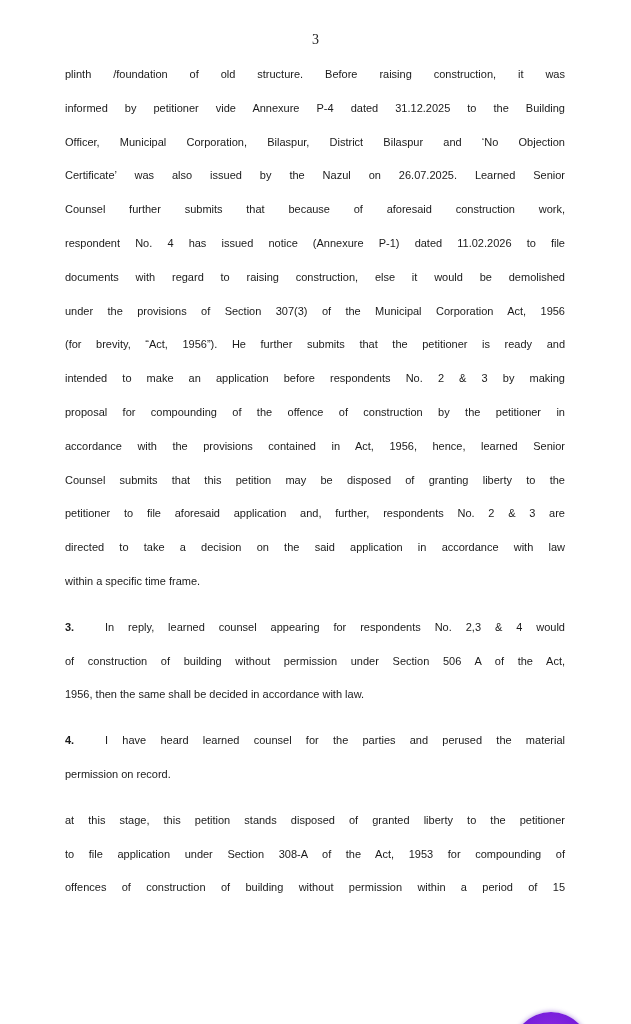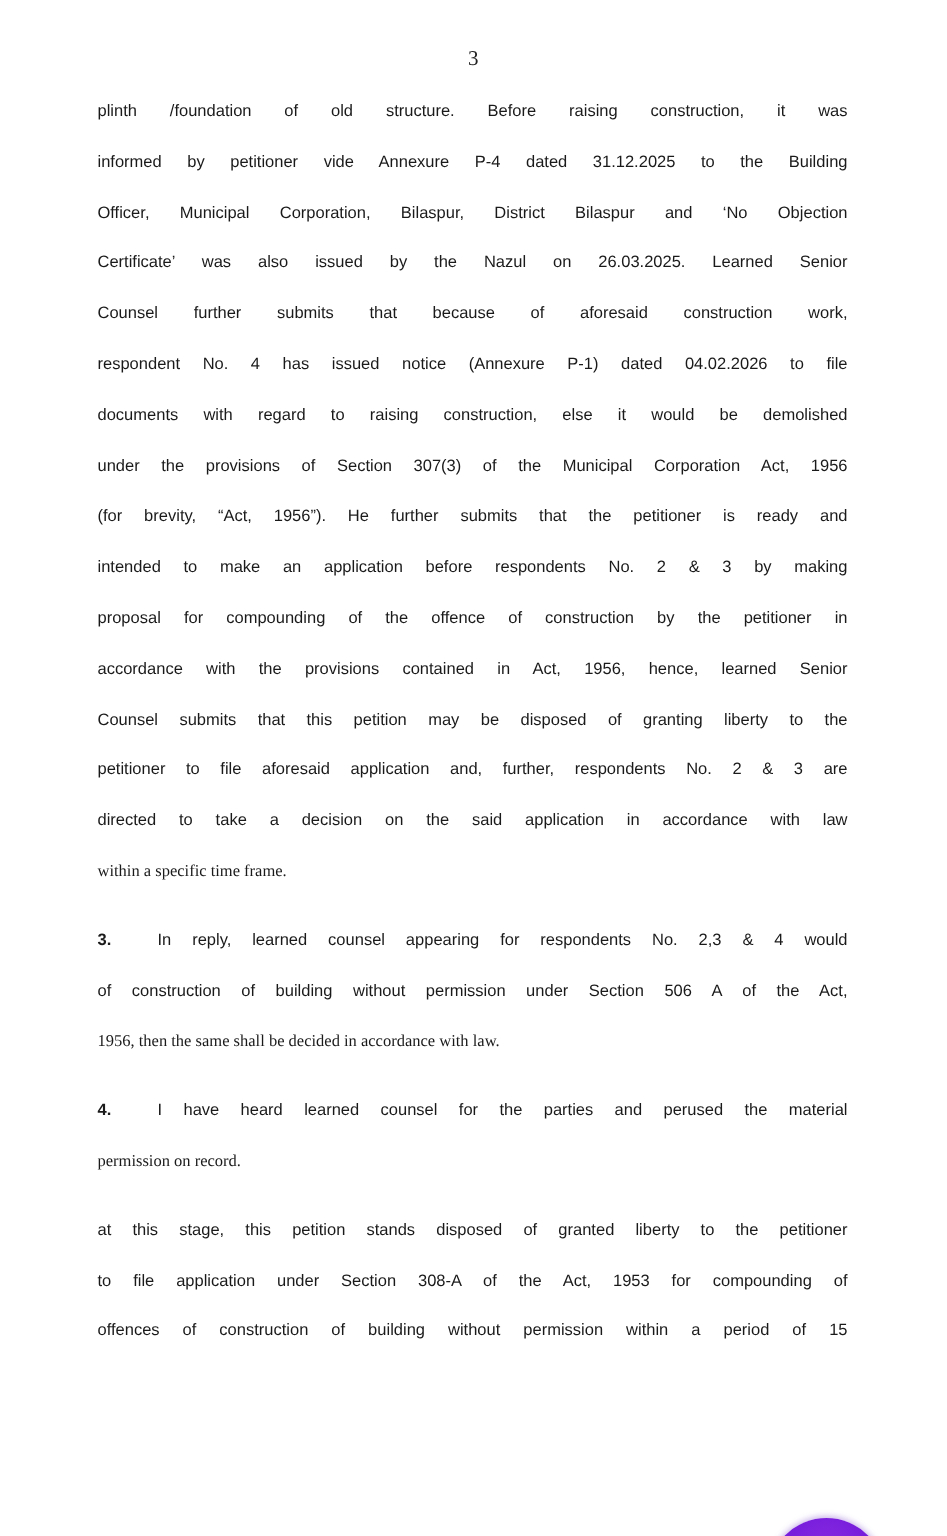--- a/index.html
+++ b/index.html
@@ -3,40 +3,40 @@
 <meta charset="utf-8">
 <style>
   html, body { margin: 0; padding: 0; background: #ffffff; }
   body { width: 631px; height: 1024px; overflow: hidden; position: relative;
          font-family: "Liberation Sans", sans-serif; color: #1a1a1a; }
   .page-number { position: absolute; top: 32px; left: 0; width: 631px; text-align: center;
                  font-family: "Liberation Serif", serif; font-size: 14px; color: #222; }
   .content { position: absolute; top: 61px; left: 65px; width: 500px; }
   .line { height: 33.8px; line-height: 26px; font-size: 11px; white-space: nowrap;
           text-align: justify; text-align-last: justify; }
-  .line.last { text-align-last: left; font-family: Liberation Serif, serif; }
+  .line.last { text-align-last: left; }
   .gap { height: 12px; }
   .para-num { font-weight: bold; display: inline-block; width: 40px; }
   .fab { position: absolute; left: 512px; top: 1012px; width: 78px; height: 78px;
          border-radius: 50%; background: radial-gradient(circle at 50% 30%, #8a2be2 0%, #6a14d6 70%, #5a0fc0 100%);
          box-shadow: 0 -1px 4px rgba(90,20,190,0.35); }
 </style>
 </head>
 <body>
 
 <div class="page-number">3</div>
 
 <div class="content">
   <div>
     <div class="line">plinth /foundation of old structure.  Before raising construction, it was</div>
     <div class="line">informed by petitioner vide Annexure  P-4 dated 31.12.2025 to the Building</div>
     <div class="line">Officer, Municipal Corporation, Bilaspur, District Bilaspur and ‘No Objection</div>
-    <div class="line">Certificate’ was also issued by the Nazul on 26.03.2025.  Learned Senior</div>
+    <div class="line">Certificate’ was also issued by the Nazul on 26.07.2025.  Learned Senior</div>
     <div class="line">Counsel further submits that because of aforesaid construction work,</div>
-    <div class="line">respondent No. 4 has issued notice (Annexure P-1) dated 04.02.2026 to file</div>
+    <div class="line">respondent No. 4 has issued notice (Annexure P-1) dated 11.02.2026 to file</div>
     <div class="line">documents with regard to raising construction, else it would be demolished</div>
     <div class="line">under the provisions of Section 307(3) of the Municipal Corporation Act, 1956</div>
     <div class="line">(for brevity, “Act, 1956”). He further submits that the petitioner is ready and</div>
     <div class="line">intended to make an application before respondents No. 2 &amp; 3 by making</div>
     <div class="line">proposal  for compounding of the offence of construction  by the petitioner in</div>
     <div class="line">accordance with the provisions contained in Act, 1956, hence, learned Senior</div>
     <div class="line">Counsel submits that this petition may be disposed of granting liberty to the</div>
     <div class="line">petitioner to file aforesaid application and, further, respondents No. 2 &amp; 3 are</div>
     <div class="line">directed to take a decision on the said application in accordance with law</div>
     <div class="line last">within a specific time frame.</div>

